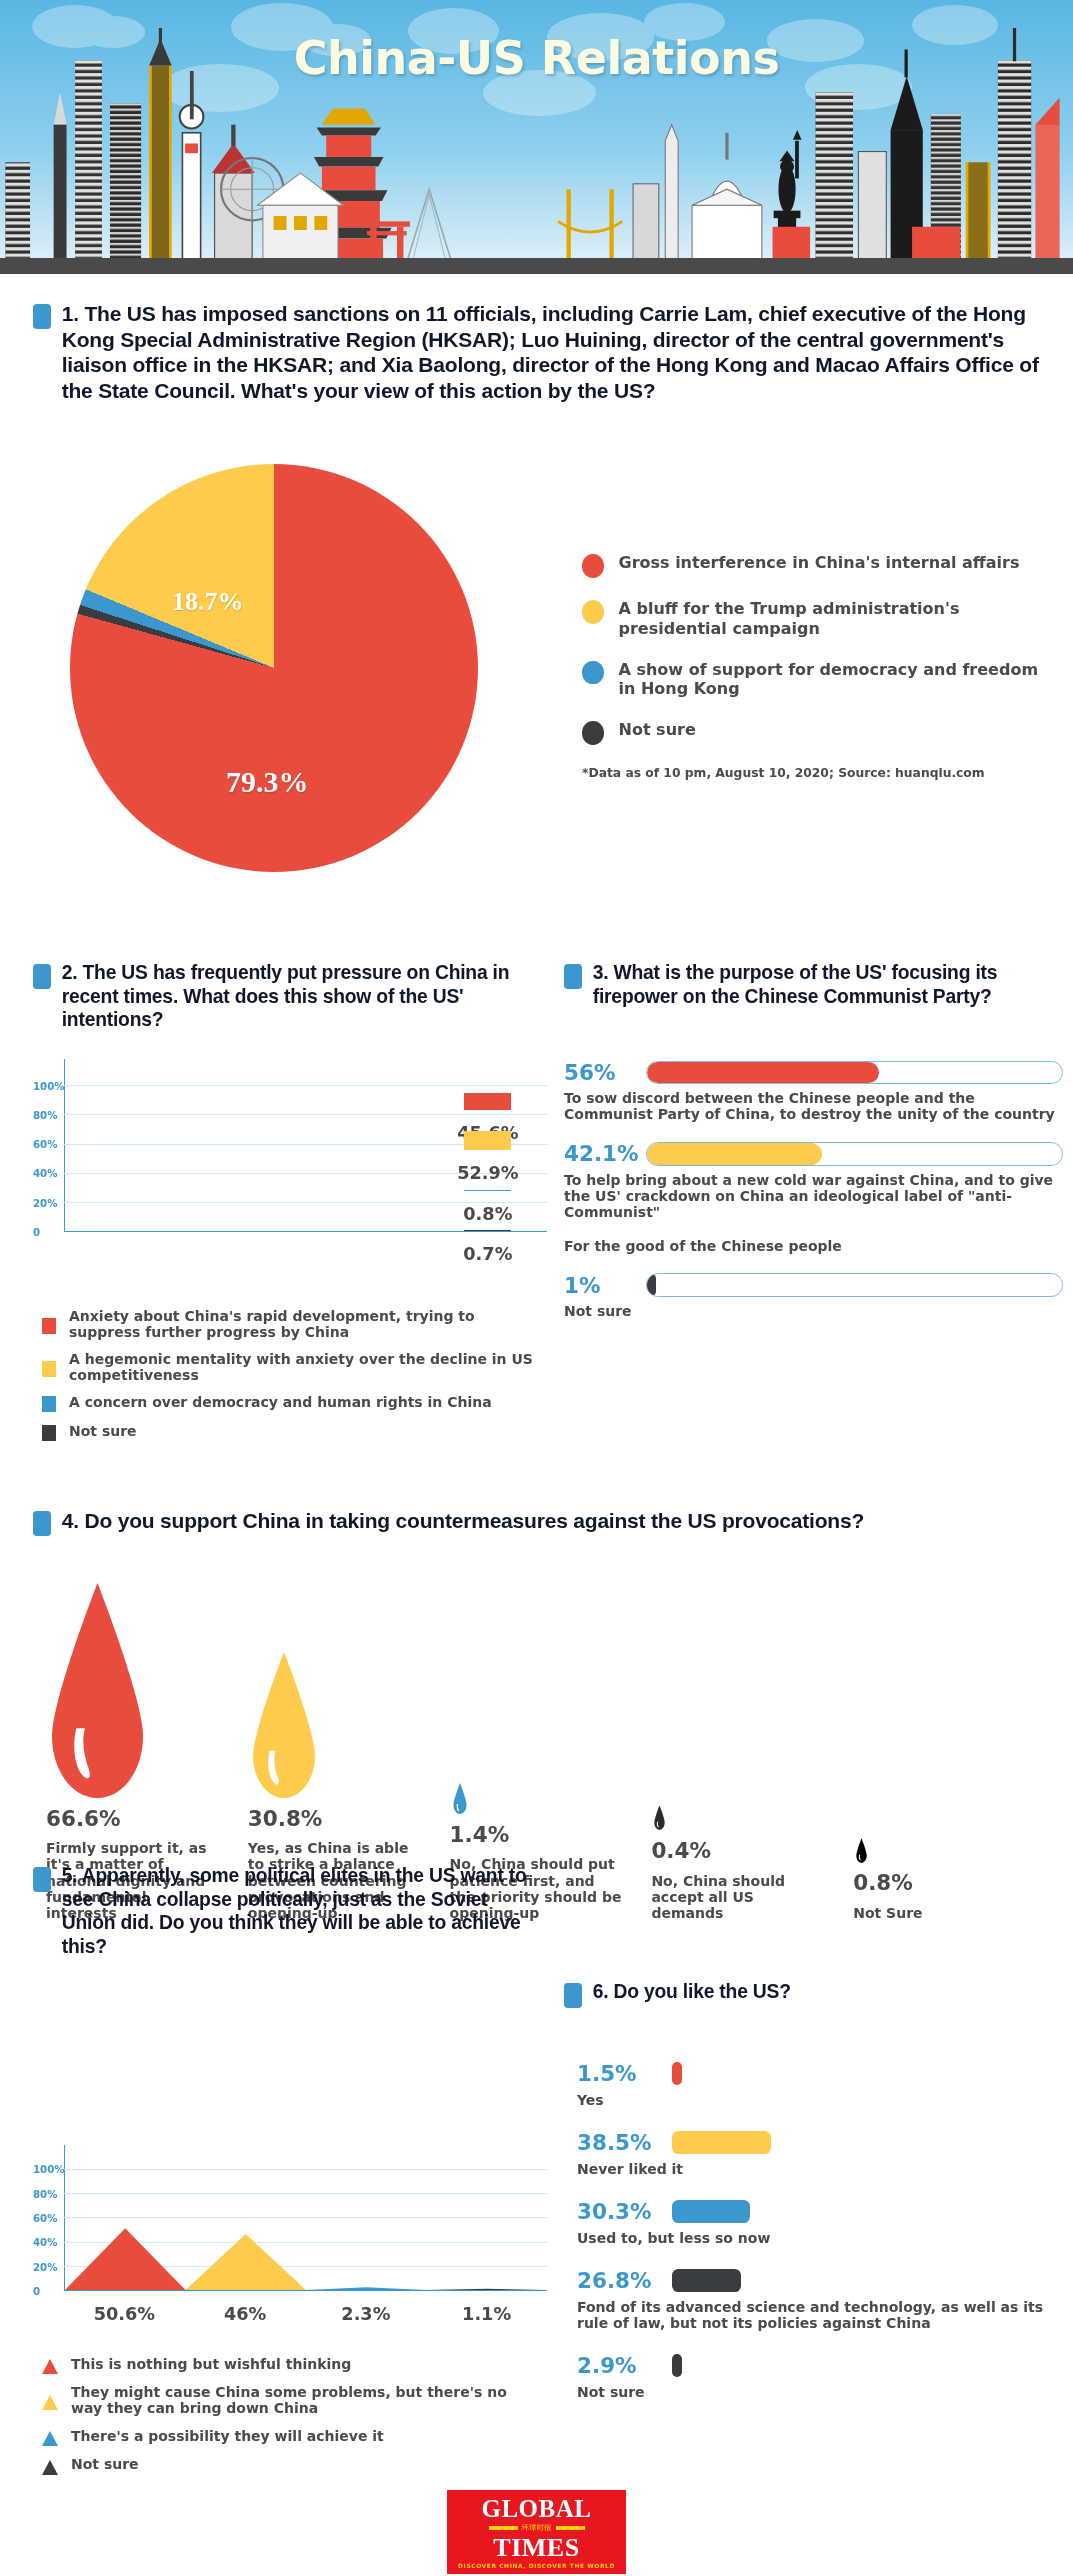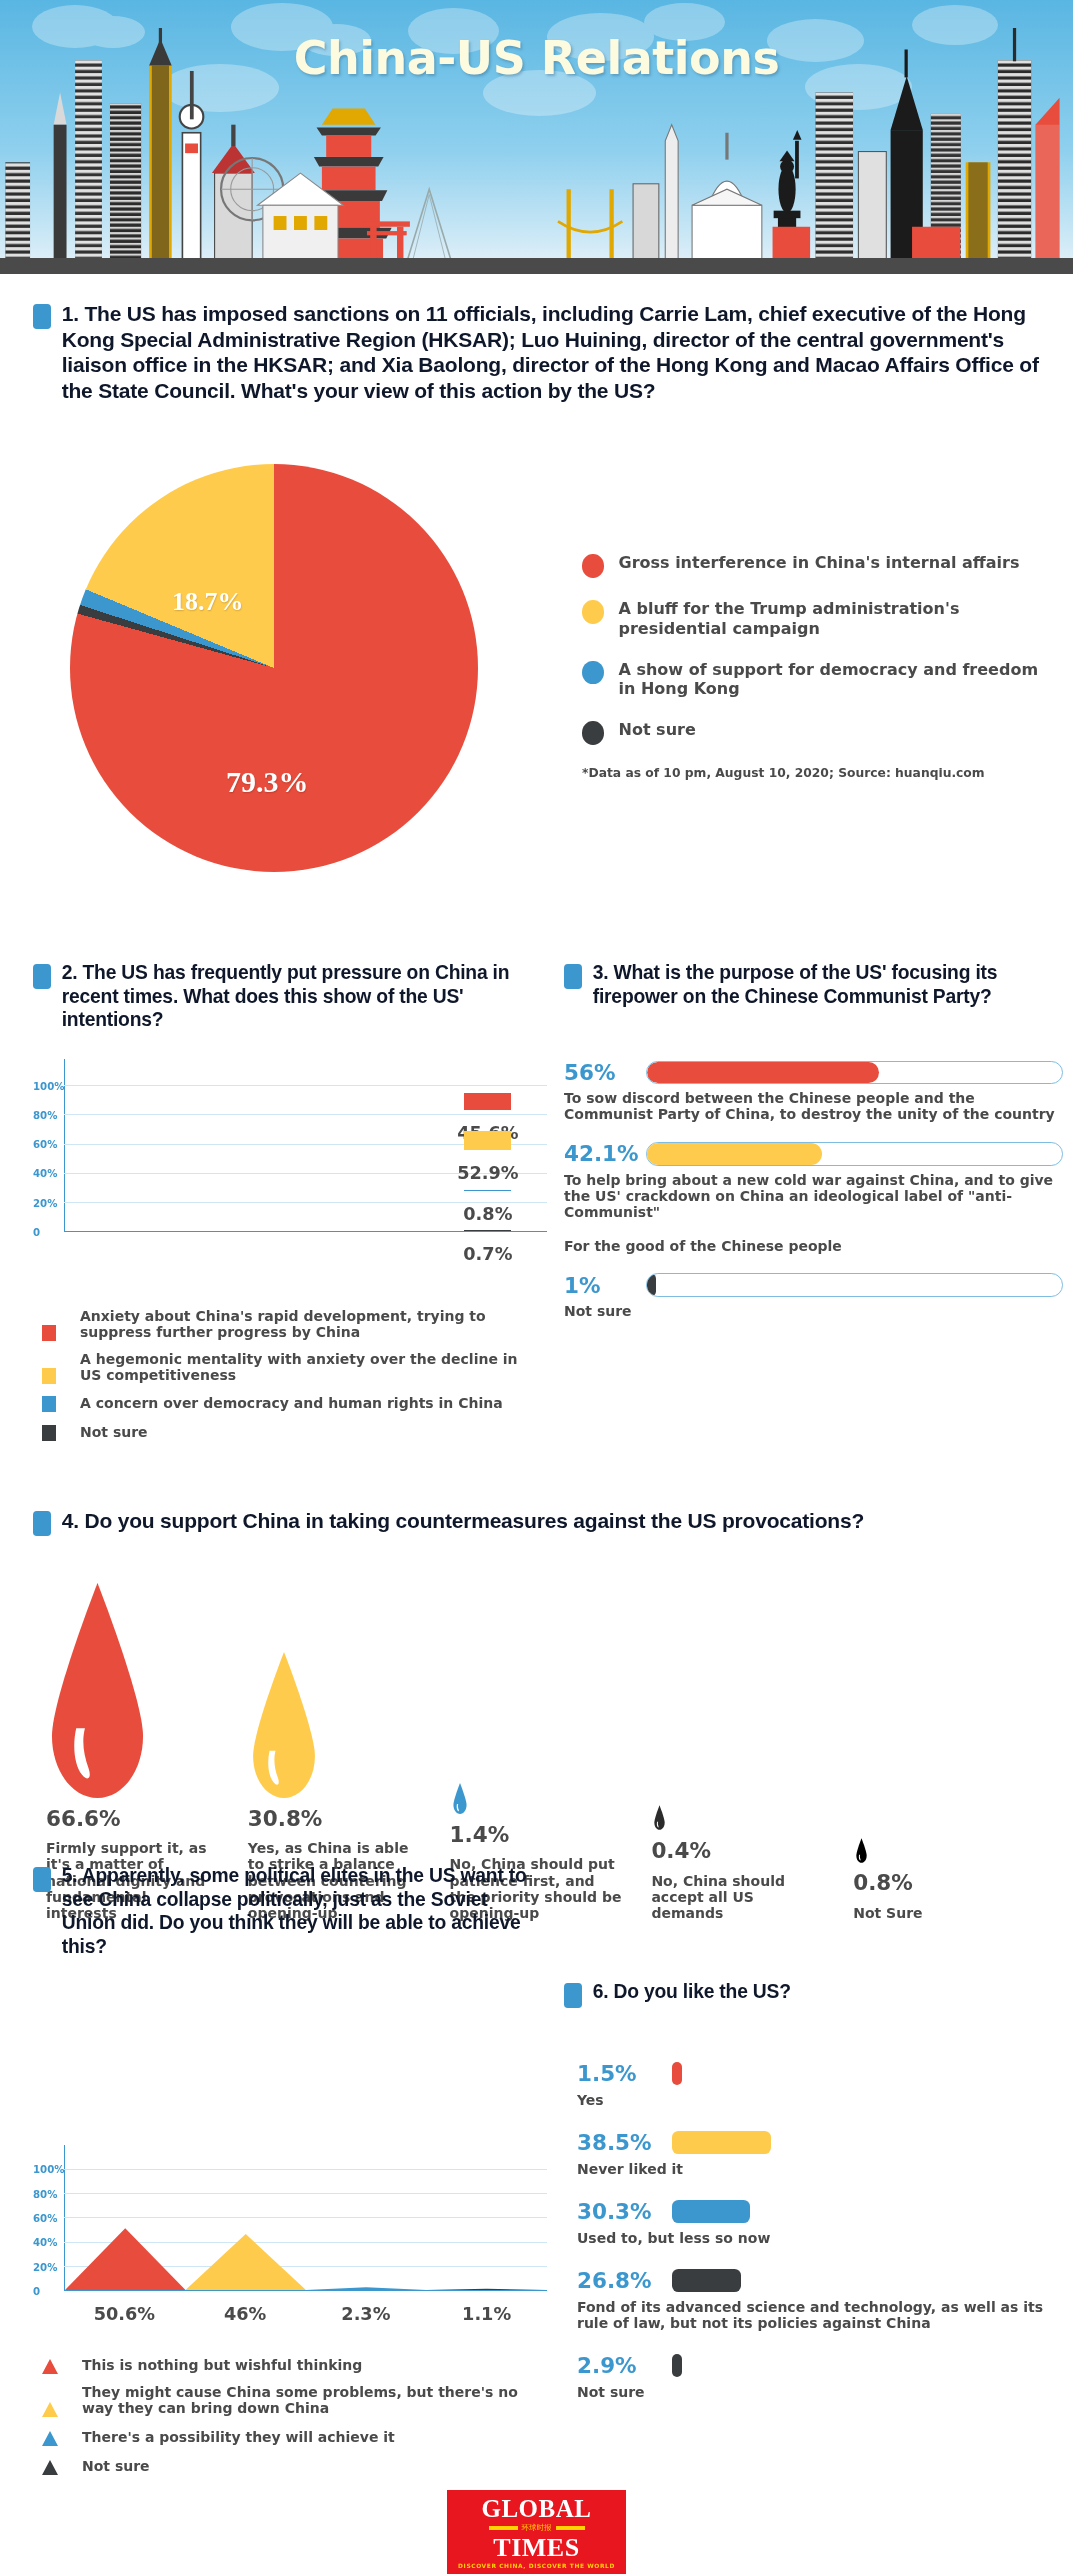--- a/index.html
+++ b/index.html
@@ -128,21 +128,21 @@
   .bars { position:absolute; left:9.7px; right:0; bottom:1.1px; height:100%;
           display:flex; align-items:flex-end;flex-direction:column; }
   .bar-slot { width:25%; display:flex; flex-direction:column; align-items:center; }
   .bar { width:47px; }
   .bar-val {
     position:absolute; bottom:-33px;
     color:#4a4a4a; font-family:"DejaVu Sans", sans-serif;
     font-weight:bold; font-size:17.7px; white-space:nowrap;
   }
   #q2-legend { position:absolute; left:42px; top:1309px; width:499px; }
-  .leg-row2 { display:flex; align-items:flex-end; gap:24px; margin-bottom:10.7px; }
+  .leg-row2 { display:flex; align-items:center; gap:13px; margin-bottom:10.7px; }
   .leg-sq { flex:0 0 auto; width:14px; height:16px; margin-top:2.1px; }
   .leg-txt2 {
     color:#4a4a4a; font-family:"DejaVu Sans", sans-serif;
     font-weight:bold; font-size:14px; line-height:1.14;
   }
 
   
   #q3 { position:absolute; left:564px; top:961px; width:499px; }
   #q3-list { position:absolute; left:564px; top:1060px; width:499px; }
   .pb-row { display:flex; align-items:center; gap:11.8px; }

